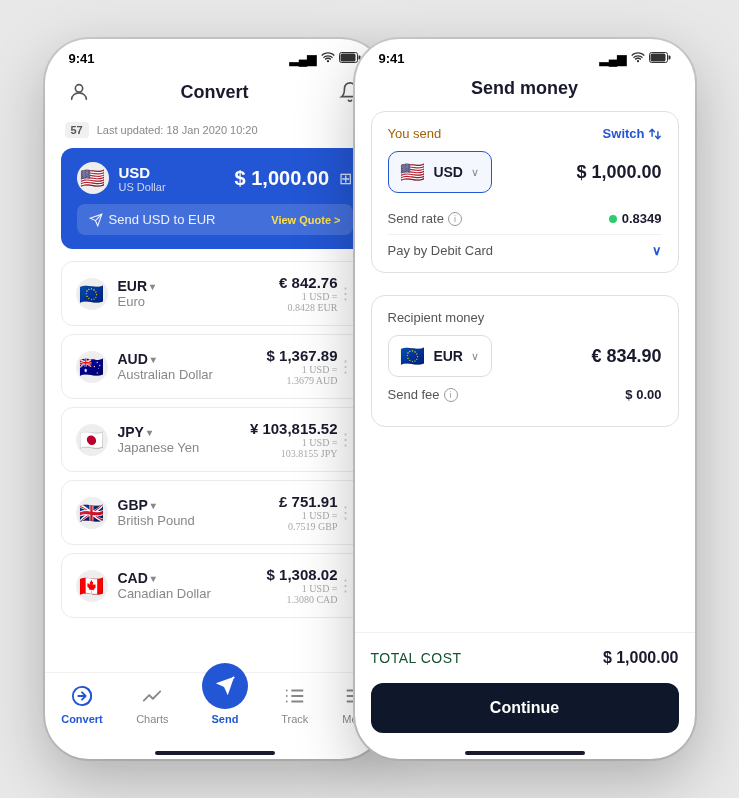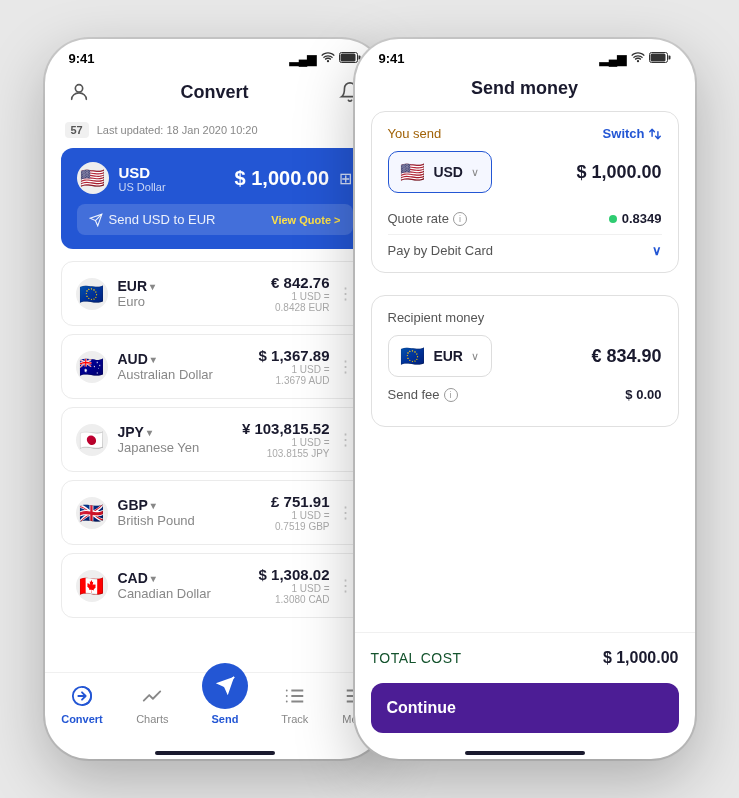--- a/index.html
+++ b/index.html
@@ -192,32 +192,32 @@
     }
     .caret { font-size: 10px; color: #888; }
     .currency-name-sub {
       font-size: 13px;
       color: #888;
     }
     .currency-item-right {
       text-align: right;
       display: flex;
       align-items: center;
-      gap: 8px;
     }
     .currency-amount {
       font-size: 15px;
       font-weight: 700;
       color: #1a1a2e;
       text-align: right;
     }
     .currency-rate {
       font-size: 10px;
       color: #aaa;
       text-align: right;
+      font-family: Liberation Serif, serif;
     }
     .dots-menu {
       color: #ccc;
       font-size: 16px;
     }
 
     
     .bottom-nav {
       border-top: 1px solid #f0f0f0;
       display: flex;
@@ -419,31 +419,31 @@
       font-weight: 400;
       color: #14532d;
       letter-spacing: 0.5px;
     }
     .total-amount {
       font-size: 16px;
       font-weight: 700;
       color: #1a1a2e;
     }
     .continue-btn {
-      background: #4c1d95;
+      background: #0f172a;
       color: #fff;
       font-size: 16px;
       font-weight: 700;
       border: none;
       border-radius: 12px;
       padding: 16px;
       width: calc(100% - 32px);
       margin: 0 16px 12px;
       cursor: pointer;
-      text-align: left;
+      text-align: center;
     }
     .info-icon {
       display: inline-flex;
       width: 14px;
       height: 14px;
       border: 1px solid #999;
       border-radius: 50%;
       align-items: center;
       justify-content: center;
       font-size: 9px;
@@ -713,21 +713,21 @@
           <div class="currency-selector">
             <span style="font-size:20px;">🇺🇸</span>
             <span style="font-size:14px;font-weight:700;color:#1a1a2e;">USD</span>
             <span style="font-size:11px;color:#888;">∨</span>
           </div>
           <span class="amount-display">$ 1,000.00</span>
         </div>
 
         <div class="rate-row" style="margin-top:10px;">
           <span class="rate-label">
-            <span>Quote rate</span>
+            <span>Send rate</span>
             <span class="info-icon">i</span>
           </span>
           <span class="rate-value">
             <span class="rate-dot"></span>
             <span>0.8349</span>
           </span>
         </div>
 
         <div class="pay-method-row">
           <span class="pay-method-label">Pay by Debit Card</span>

